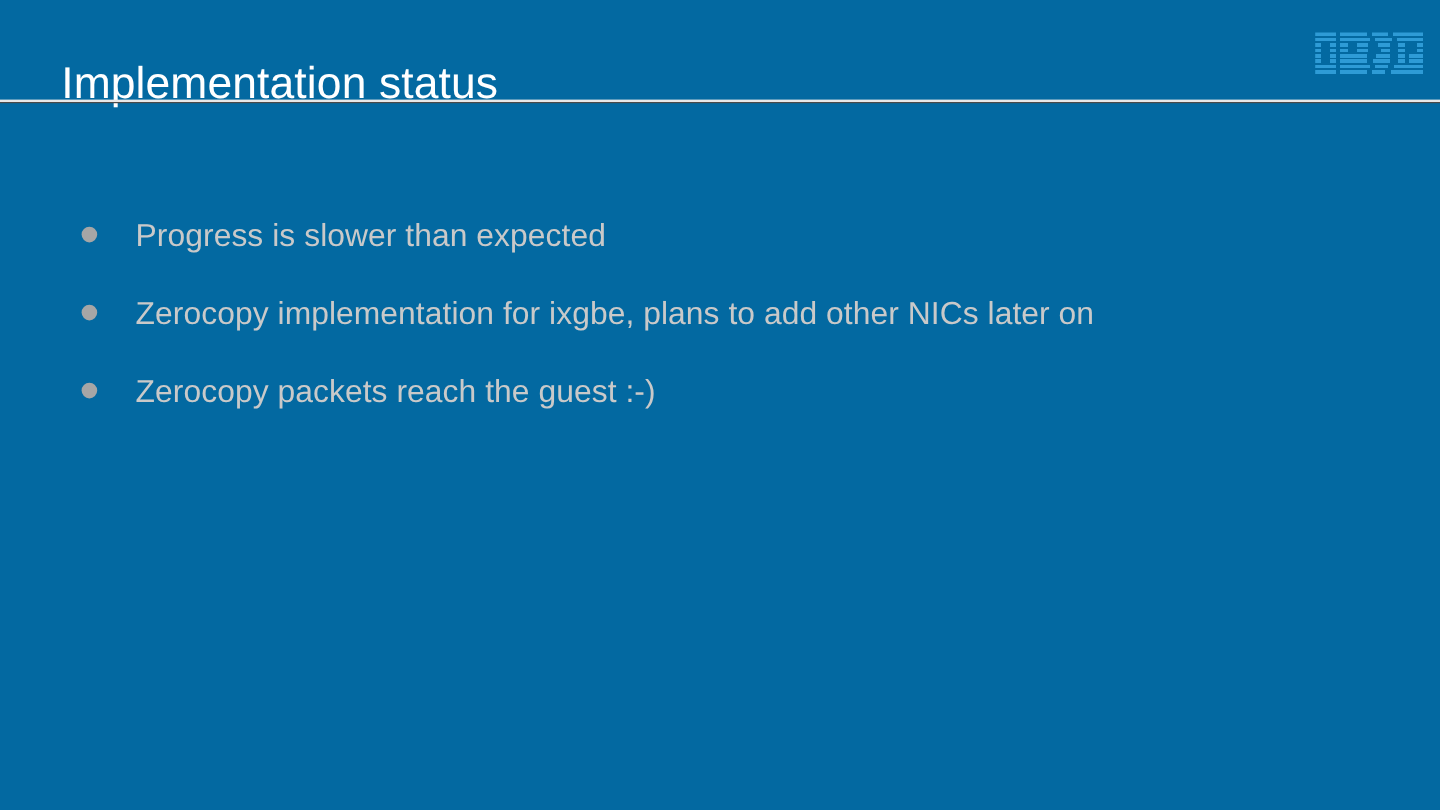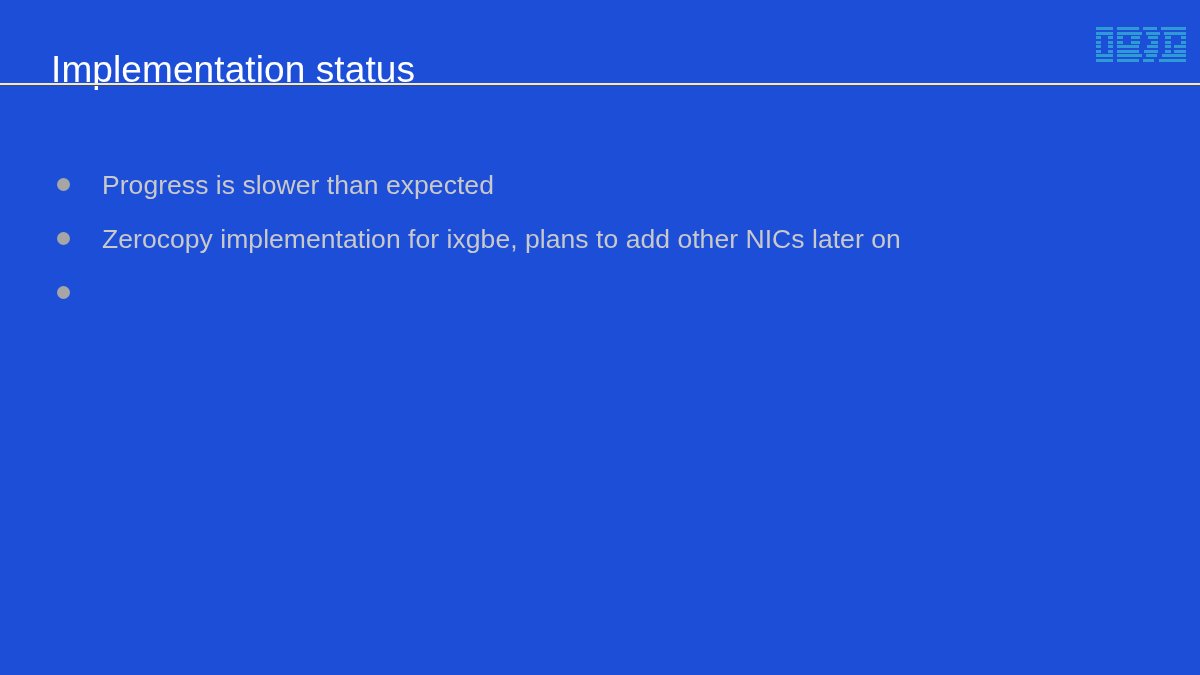--- a/index.html
+++ b/index.html
@@ -14,21 +14,21 @@
     font-family: "Liberation Sans", sans-serif;
     overflow: hidden;
     position: relative;
   }
 
   .slide {
     position: absolute;
     inset: 0;
     width: 1200px;
     height: 675px;
-    background: #1d4ed8;
+    background: #0369a1;
   }
 
   
   .slide-header {
     position: absolute;
     left: 0;
     top: 0;
     width: 1200px;
     height: 84px;
   }
@@ -91,21 +91,21 @@
     padding: 0;
     list-style: none;
   }
 
   .bullet-item {
     position: relative;
     display: flex;
     align-items: flex-start;
     height: 49px;
     padding: 0;
-    margin: 5px;
+    margin: 16px;
   }
 
   .bullet-marker {
     flex: 0 0 auto;
     width: 13px;
     height: 13px;
     border-radius: 50%;
     background: #a6a6a6;
     margin-top: 11px;
     margin-right: 0;
@@ -198,19 +198,20 @@
         <span class="bullet-text">Progress is slower than expected</span>
       </li>
 
       <li class="bullet-item">
         <span class="bullet-marker"></span>
         <span class="bullet-text">Zerocopy implementation for ixgbe, plans to add other NICs later on</span>
       </li>
 
       <li class="bullet-item">
         <span class="bullet-marker"></span>
+        <span class="bullet-text">Zerocopy packets reach the guest :-)</span>
       </li>
 
 
     </ul>
   </main>
 
 </div>
 
 </body></html>

